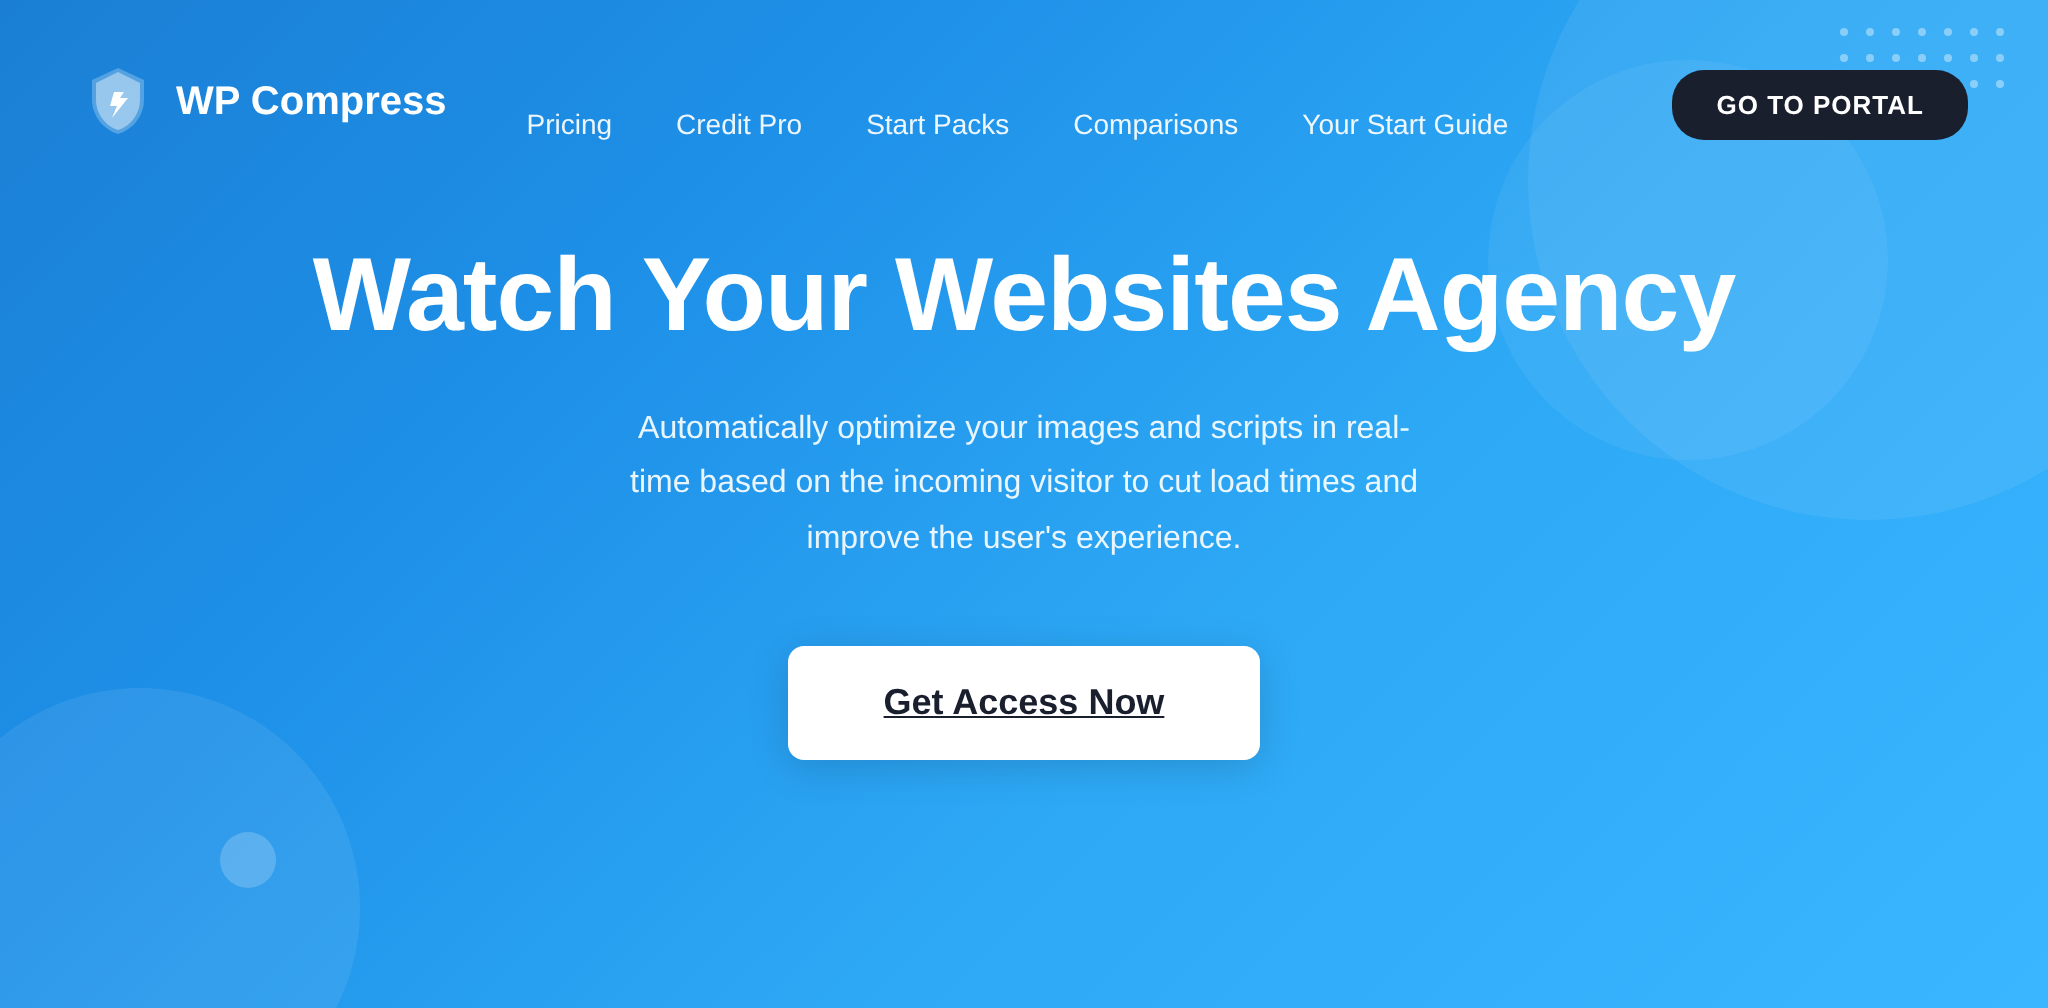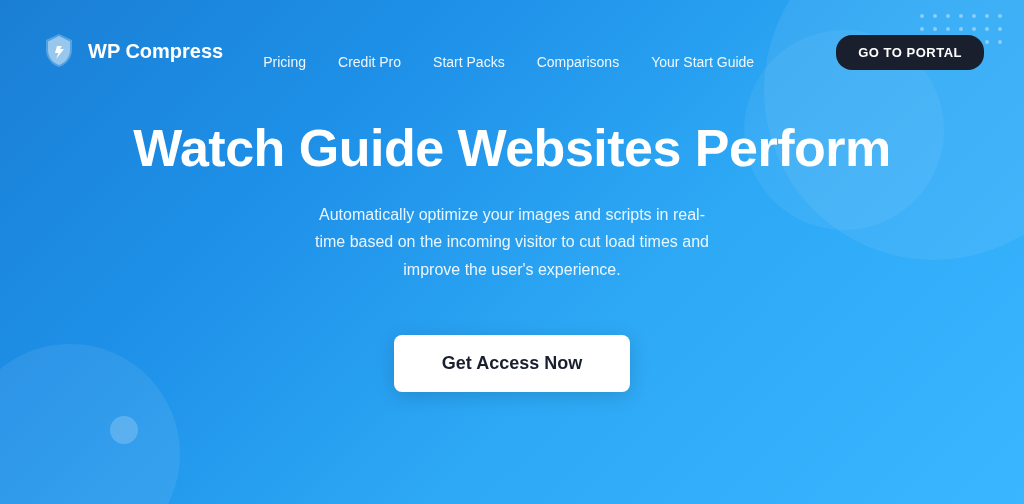--- a/index.html
+++ b/index.html
@@ -157,33 +157,34 @@
       line-height: 1.1;
       margin-bottom: 24px;
       letter-spacing: -0.5px;
     }
 
     .hero-subtitle {
       color: rgba(255,255,255,0.9);
       font-size: 16px;
       line-height: 1.7;
       max-width: 400px;
-      margin-bottom: 52px;
+      margin-bottom: 40px;
     }
 
     .cta-button {
       background: #fff;
       color: #1a1f2e;
       border: none;
       padding: 18px 48px;
       border-radius: 8px;
       font-size: 18px;
       font-weight: 600;
       cursor: pointer;
       box-shadow: 0 4px 20px rgba(0,0,0,0.15);
+      text-decoration: underline;
     }
   </style>
 </head>
 <body>
 
 <div class="hero">
 
   <div class="circle-left"></div>
   <div class="circle-left-sm"></div>
   <div class="circle-right"></div>
@@ -228,17 +229,17 @@
       <a class="nav-link">Credit Pro</a>
       <a class="nav-link">Start Packs</a>
       <a class="nav-link">Comparisons</a>
       <a class="nav-link">Your Start Guide</a>
     </div>
 
     <button class="portal-btn">GO TO PORTAL</button>
   </nav>
 
   <div class="hero-content">
-    <h1 class="hero-title">Watch Guide Websites Perform</h1>
+    <h1 class="hero-title">Watch Your Websites Agency</h1>
     <p class="hero-subtitle">Automatically optimize your images and scripts in real-time based on the incoming visitor to cut load times and improve the user's experience.</p>
     <button class="cta-button">Get Access Now</button>
   </div>
 </div>
 
 </body></html>

